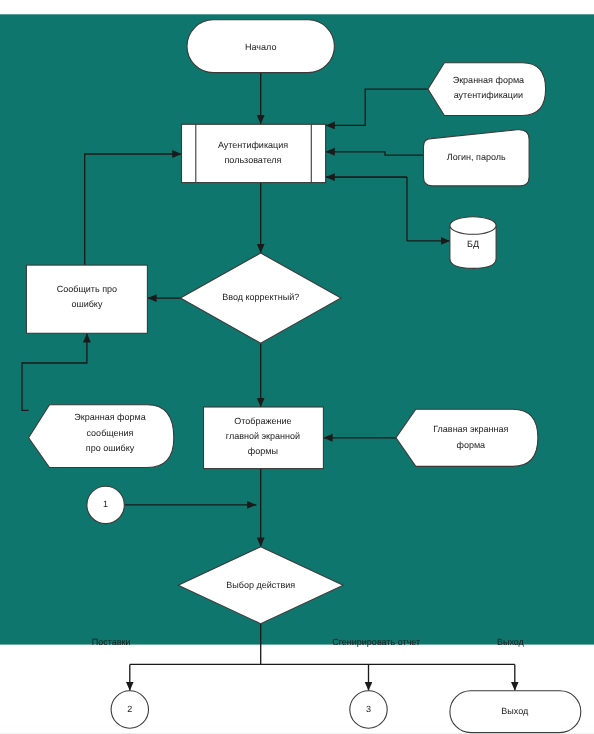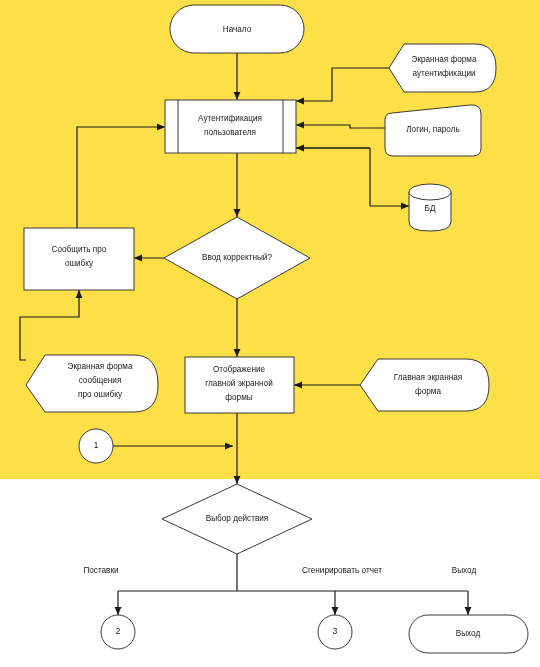--- a/index.html
+++ b/index.html
@@ -9,22 +9,23 @@
   }
   body {
     width: 540px;
     height: 667px;
     overflow: hidden;
     font-family: "Liberation Sans", sans-serif;
   }
   #flowchart-root {
     position: relative;
     width: 540px;
-    height: 479px;
-    background: #fde047;
+    height: 573px;
+    background: #0f766e;
+    margin-top: 13px;
   }
   svg#chart-svg {
     display: block;
     width: 540px;
     height: 667px;
   }
   .shape {
     fill: #ffffff;
     stroke: #3a3a3a;
     stroke-width: 1;

